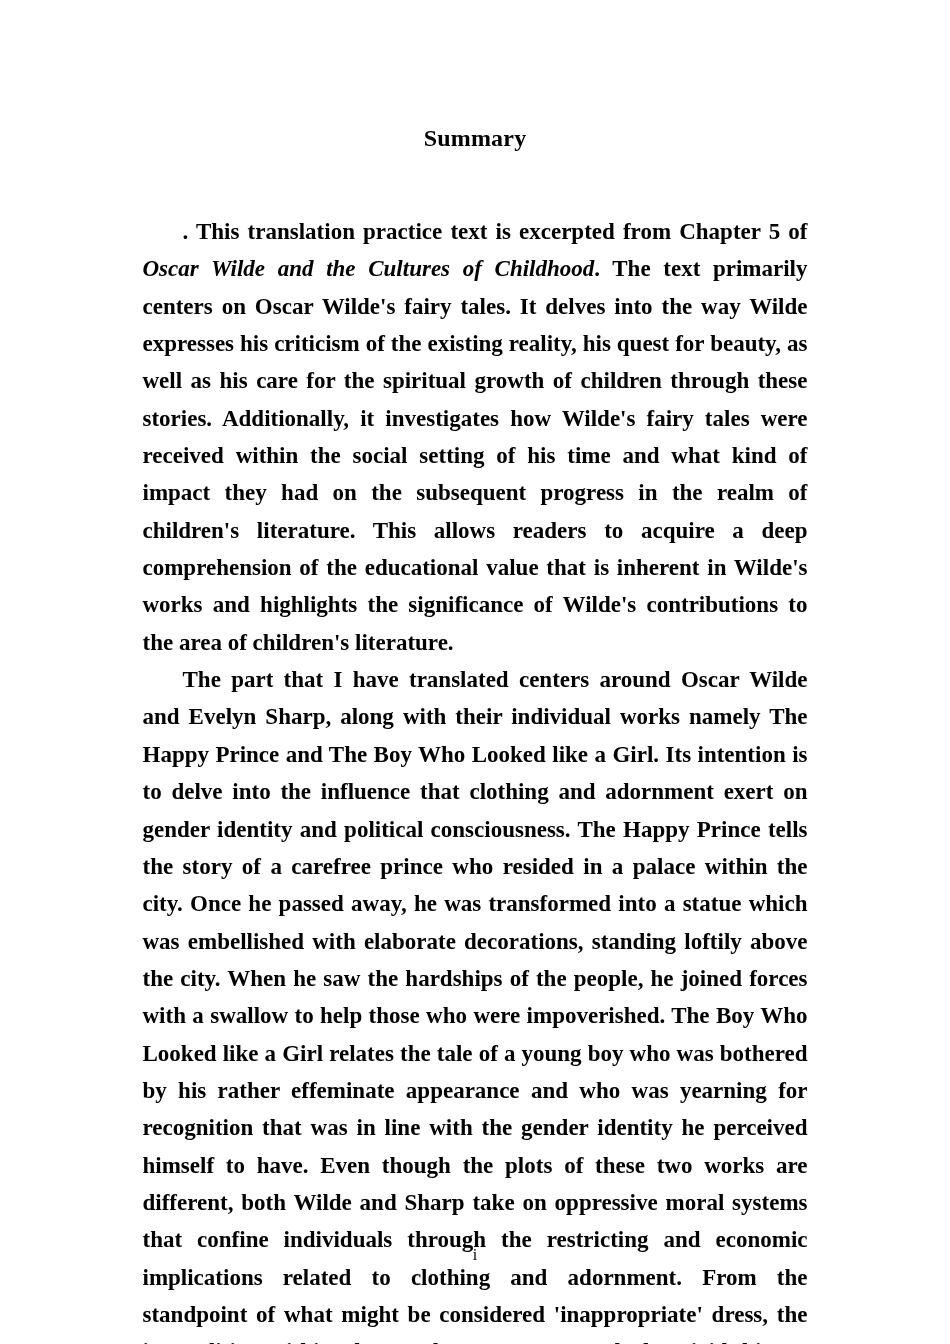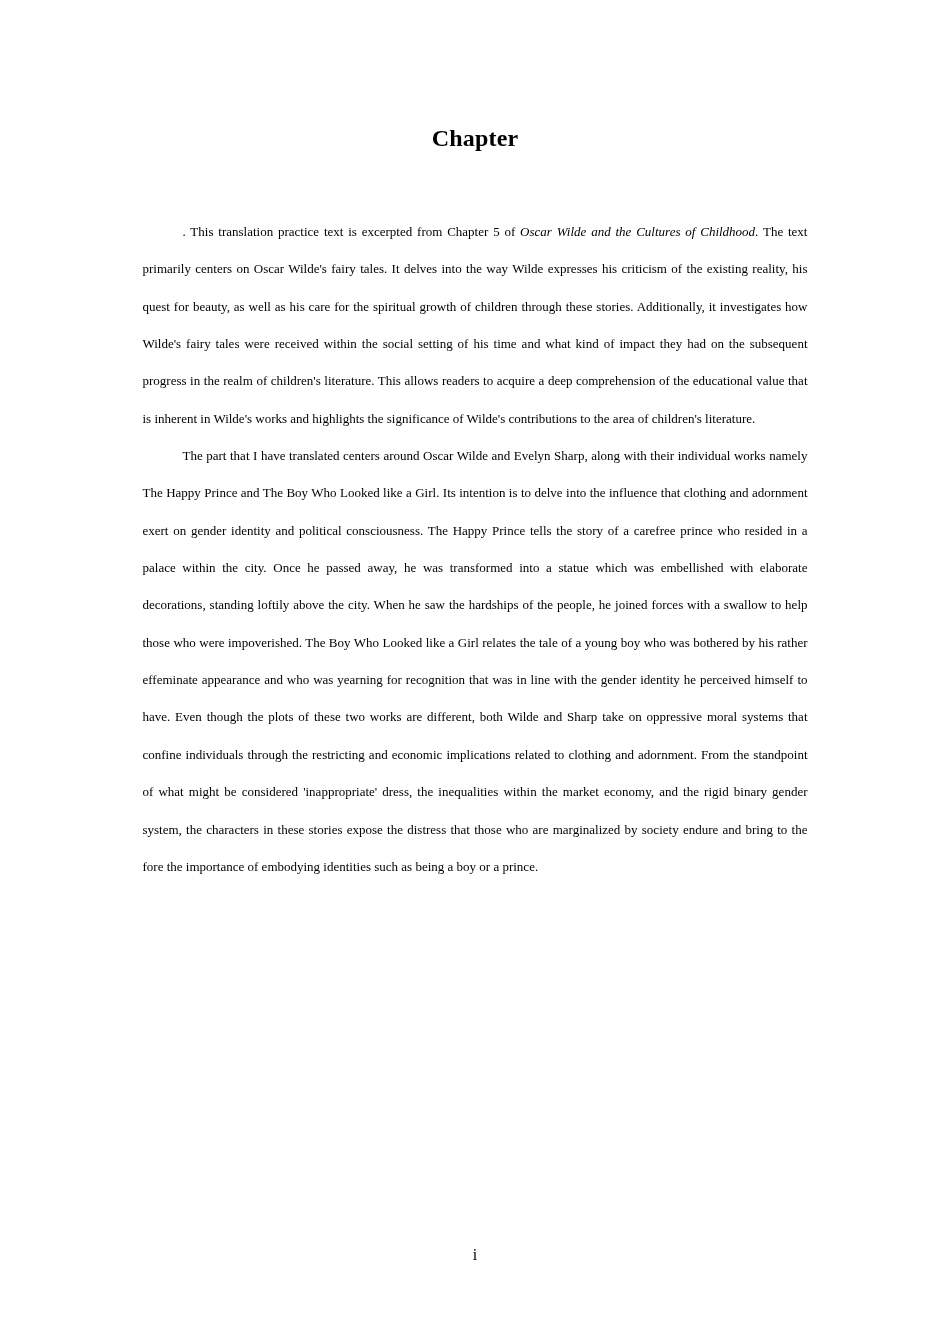--- a/index.html
+++ b/index.html
@@ -22,40 +22,41 @@
     text-align: center;
     font-size: 24px;
     font-weight: bold;
     letter-spacing: 0.2px;
   }
   .content {
     width: 665px;
     margin: 61px auto 0 auto;
   }
   .para {
-    font-size: 13px;
+    font-size: 23px;
     line-height: 37.35px;
     text-align: justify;
     text-indent: 40px;
+    font-weight: bold;
   }
   .para span.italic { font-style: italic; }
   .page-number {
     position: absolute;
     left: 0;
     right: 0;
     top: 1246px;
     text-align: center;
     font-size: 16px;
   }
 </style>
 </head>
 <body>
 
 <div class="page">
-  <h1 class="doc-title">Chapter</h1>
+  <h1 class="doc-title">Summary</h1>
 
   <div class="content" id="paragraphs">
       <p class="para"><span>. This translation practice text is excerpted from Chapter 5 of </span><span class="italic">Oscar Wilde and the Cultures of Childhood</span><span>. The text primarily centers on Oscar Wilde's fairy tales. It delves into the way Wilde expresses his criticism of the existing reality, his quest for beauty, as well as his care for the spiritual growth of children through these stories. Additionally, it investigates how Wilde's fairy tales were received within the social setting of his time and what kind of impact they had on the subsequent progress in the realm of children's literature. This allows readers to acquire a deep comprehension of the educational value that is inherent in Wilde's works and highlights the significance of Wilde's contributions to the area of children's literature.</span></p>
       <p class="para"><span>The part that I have translated centers around Oscar Wilde and Evelyn Sharp, along with their individual works namely The Happy Prince and The Boy Who Looked like a Girl. Its intention is to delve into the influence that clothing and adornment exert on gender identity and political consciousness. The Happy Prince tells the story of a carefree prince who resided in a palace within the city. Once he passed away, he was transformed into a statue which was embellished with elaborate decorations, standing loftily above the city. When he saw the hardships of the people, he joined forces with a swallow to help those who were impoverished. The Boy Who Looked like a Girl relates the tale of a young boy who was bothered by his rather effeminate appearance and who was yearning for recognition that was in line with the gender identity he perceived himself to have. Even though the plots of these two works are different, both Wilde and Sharp take on oppressive moral systems that confine individuals through the restricting and economic implications related to clothing and adornment. From the standpoint of what might be considered 'inappropriate' dress, the inequalities within the market economy, and the rigid binary gender system, the characters in these stories expose the distress that those who are marginalized by society endure and bring to the fore the importance of embodying identities such as being a boy or a prince.</span></p>
     </div>
 
   <div class="page-number">i</div>
 </div>
 
 </body></html>

